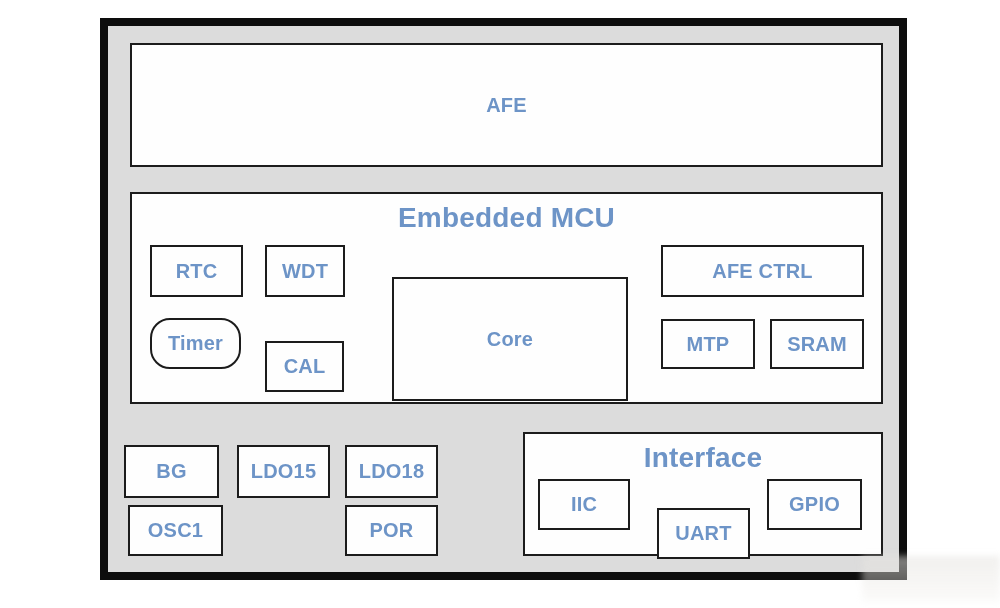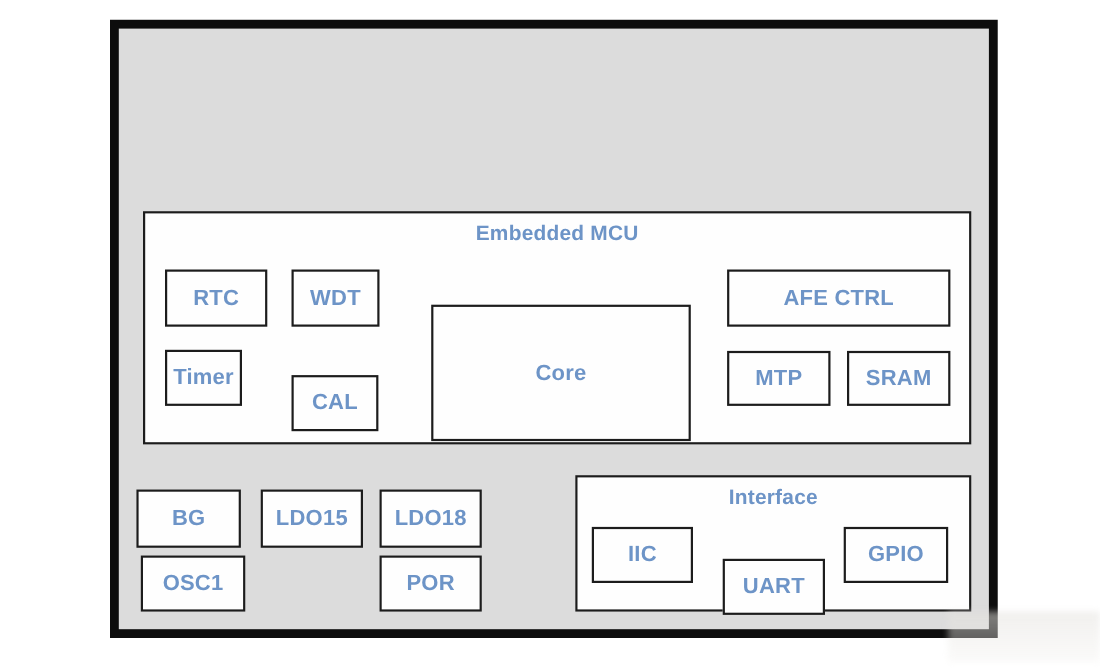--- a/index.html
+++ b/index.html
@@ -46,31 +46,31 @@
     white-space: nowrap;
   }
   .section-title {
     position: absolute;
     left: 0;
     right: 0;
     top: 8px;
     text-align: center;
     color: #6d94c7;
     font-weight: bold;
-    font-size: 19px;
+    font-size: 28px;
     letter-spacing: 0.2px;
   }
   
   .afe-block   { left: 22px;  top: 17px;  width: 753px; height: 124px; }
   
   .mcu-block   { left: 22px;  top: 166px; width: 753px; height: 212px; }
   
   .rtc   { left: 18px;  top: 51px;  width: 93px;  height: 52px; }
   .wdt   { left: 133px; top: 51px;  width: 80px;  height: 52px; text-decoration: underline; }
-  .timer { left: 18px;  top: 124px; width: 70px;  height: 51px; }
+  .timer { left: 18px;  top: 124px; width: 91px;  height: 51px; border-radius: 20px; }
   .cal   { left: 133px; top: 124px; width: 79px;  height: 51px; margin-top: 23px; }
   .core  { left: 260px; top: 51px;  width: 236px; height: 124px; margin-top: 32px; }
   .afectrl { left: 529px; top: 51px; width: 203px; height: 52px; }
   .mtp   { left: 529px; top: 125px; width: 94px;  height: 50px; }
   .sram  { left: 638px; top: 125px; width: 94px;  height: 50px; }
   
   .bg    { left: 16px;  top: 419px; width: 95px; height: 53px; }
   .ldo15 { left: 129px; top: 419px; width: 93px; height: 53px; }
   .ldo18 { left: 237px; top: 419px; width: 93px; height: 53px; }
   .osc1  { left: 20px;  top: 479px; width: 95px; height: 51px; padding-left: 20px; }
@@ -93,20 +93,23 @@
     pointer-events: none;
   }
 </style>
 </head>
 <body>
 
 <div class="stage">
 
   <div class="chip-frame">
 
+    <div class="block afe-block">
+      <div class="label">AFE</div>
+    </div>
 
     <div class="block mcu-block">
       <div class="section-title">Embedded MCU</div>
 
       <div class="block rtc">
         <div class="label">RTC</div>
       </div>
       <div class="block wdt">
         <div class="label">WDT</div>
       </div>

